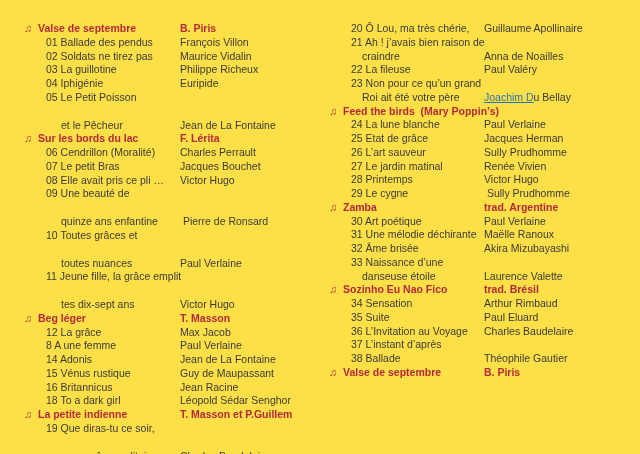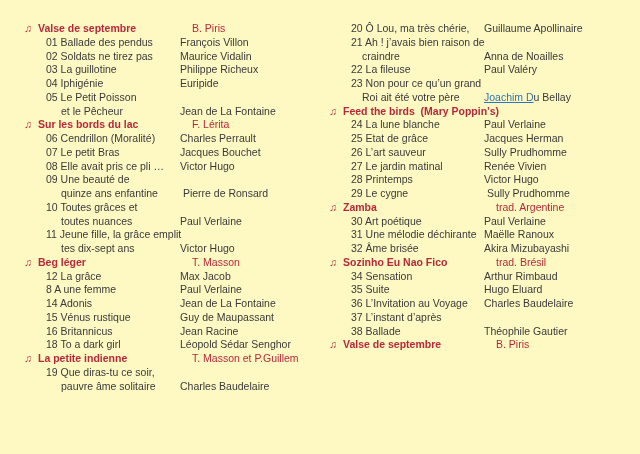--- a/index.html
+++ b/index.html
@@ -7,40 +7,40 @@
     --link:#2e75b6;
     --ink:#3a3a3a;
   }
   html,body{margin:0;padding:0;background:#ffffff;}
   body{
     width:640px;height:454px;
     font-family:"Liberation Sans", sans-serif;
     color:var(--ink);
     overflow:hidden;
   }
-  .page{position:relative;width:640px;height:454px;background:#fef9c3;}
+  .page{position:relative;width:640px;height:454px;background:#fde047;}
   .col{position:absolute;top:22px;}
   .col-left{left:24px;width:306px;}
   .col-right{left:328px;width:306px;}
   .row{display:grid;grid-template-columns:156px auto;align-items:end;}
   .title-cell{min-width:0;}
   .tline,.sec-line,.author-cell{
     font-size:10.5px;
     line-height:13.75px;
     white-space:pre;
   }
   .col-left  .tline.first{padding-left:22px;}
-  .col-left  .tline.cont{padding-left:37px;}
+  .col-left  .tline.cont{padding-left:37px;margin-top:14px;}
   .col-right .tline.first{padding-left:23px;}
   .col-right .tline.cont{padding-left:34px;}
   .col-right .section .title-cell{padding-left:1px;}
   .sec-line{font-weight:700;color:var(--accent);}
   .note{display:inline-block;width:14px;font-weight:700;color:var(--accent);}
   .author-cell{color:var(--ink);}
-  .sec-author{font-weight:400;color:var(--accent);margin-left:12px;}
+  .sec-author{font-weight:700;color:var(--accent);}
   .author-link{color:var(--link);text-decoration:underline;cursor:pointer;margin-top:7px;}
 </style>
 </head>
 <body>
 
 <div class="page">
   <div id="program-columns">
       <div class="col col-left">
         <div class="row section">
           <div class="title-cell">
@@ -266,37 +266,44 @@
             <div class="tline first">31 Une mélodie déchirante</div>
           </div>
           <div class="author-cell"><span>Maëlle Ranoux</span></div>
         </div>
         <div class="row item">
           <div class="title-cell">
             <div class="tline first">32 Âme brisée</div>
           </div>
           <div class="author-cell"><span>Akira Mizubayashi</span></div>
         </div>
+        <div class="row item">
+          <div class="title-cell">
+            <div class="tline first">33 Naissance d’une</div>
+            <div class="tline cont">danseuse étoile</div>
+          </div>
+          <div class="author-cell"><span>Laurence Valette</span></div>
+        </div>
         <div class="row section">
           <div class="title-cell">
             <div class="sec-line"><span class="note">♫</span><span>Sozinho Eu Nao Fico</span></div>
           </div>
           <div class="author-cell sec-author"><span>trad. Brésil</span></div>
         </div>
         <div class="row item">
           <div class="title-cell">
             <div class="tline first">34 Sensation</div>
           </div>
           <div class="author-cell"><span>Arthur Rimbaud</span></div>
         </div>
         <div class="row item">
           <div class="title-cell">
             <div class="tline first">35 Suite</div>
           </div>
-          <div class="author-cell"><span>Hugo Eluard</span></div>
+          <div class="author-cell"><span>Paul Eluard</span></div>
         </div>
         <div class="row item">
           <div class="title-cell">
             <div class="tline first">36 L’Invitation au Voyage</div>
           </div>
           <div class="author-cell"><span>Charles Baudelaire</span></div>
         </div>
         <div class="row item">
           <div class="title-cell">
             <div class="tline first">37 L’instant d’après</div>

